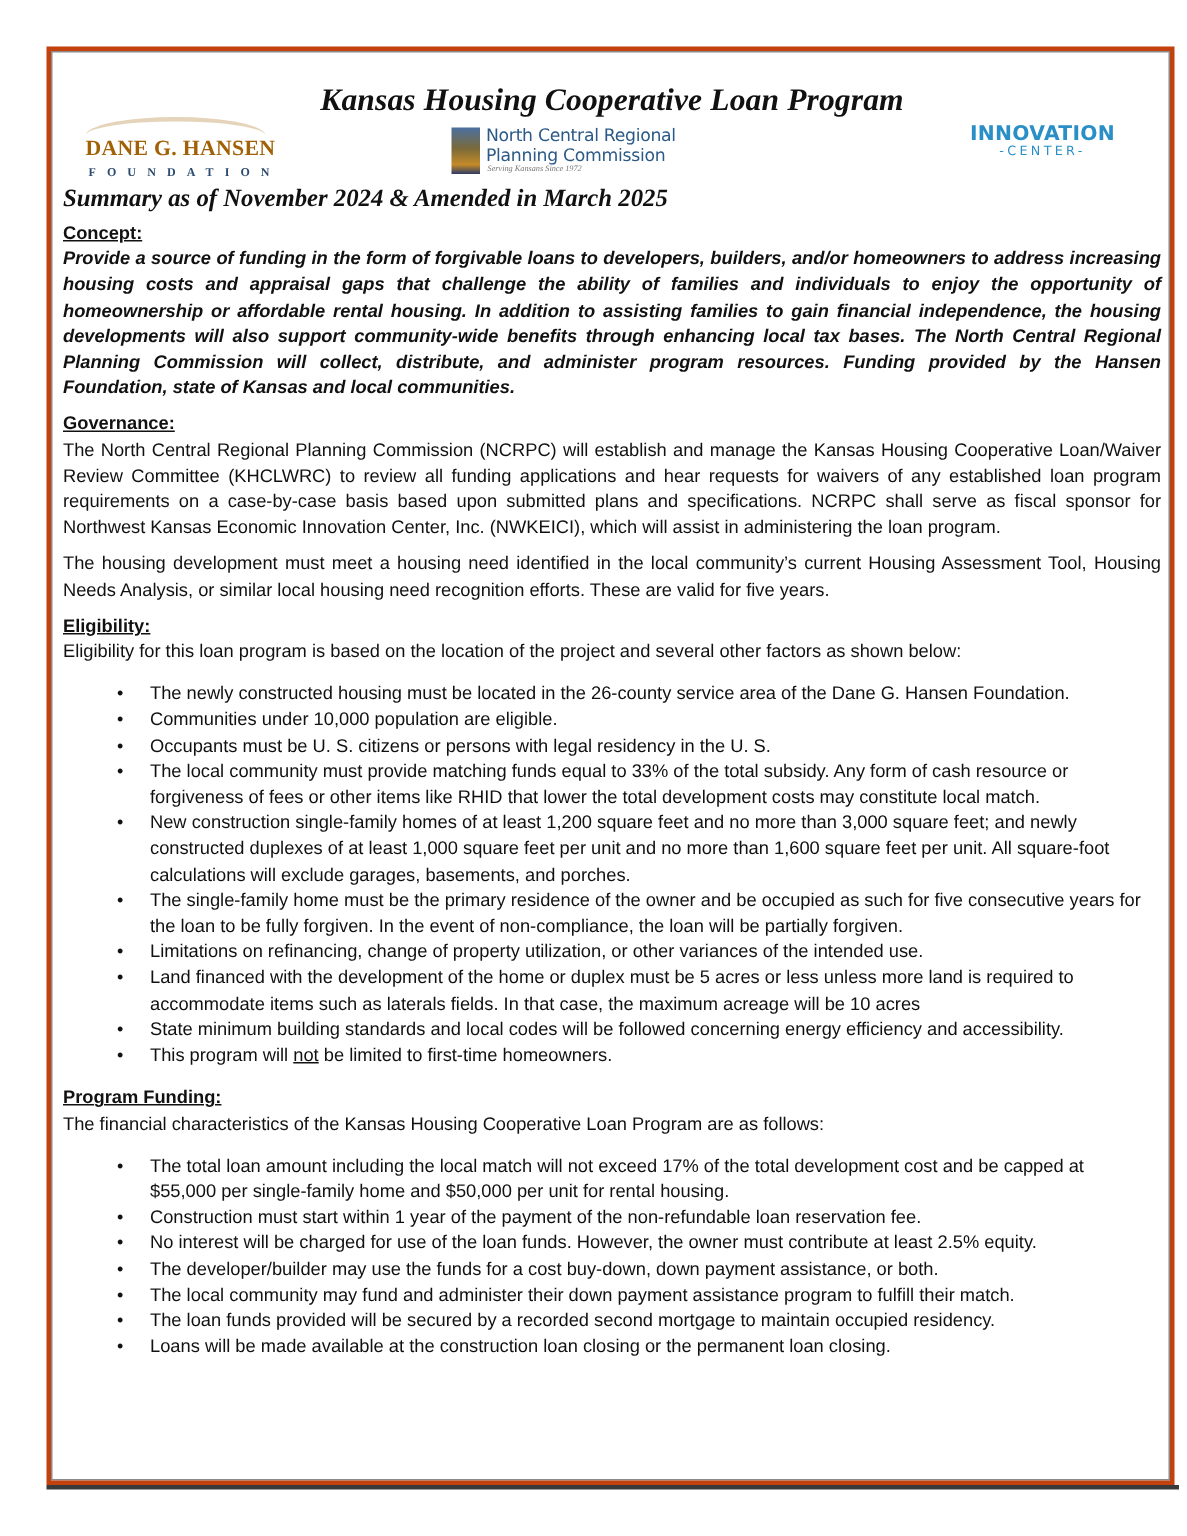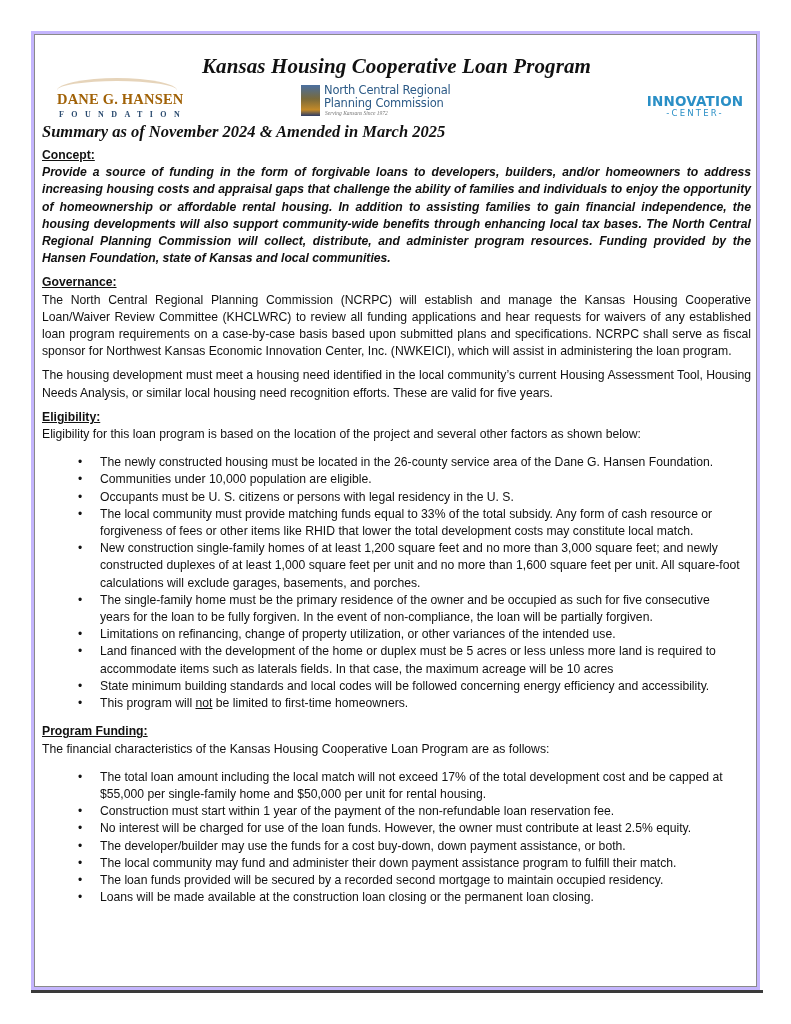--- a/index.html
+++ b/index.html
@@ -1,21 +1,22 @@
 <!DOCTYPE html>
 <html><head>
 <meta charset="utf-8">
 <style>
   html, body { margin:0; padding:0; background:#ffffff; }
   body { width:791px; height:1024px; position:relative; overflow:hidden; }
   .frame {
     position:absolute; left:31px; top:31px; width:723px; height:953px;
-    border:3px solid #c4b5fd;
+    border:3px solid #c2410c;
     box-shadow: inset 0 0 0 1px #8a8a8a, inset 0 0 0 2px #ffffff;
     background:#fff;
+    padding-left:23px;
   }
   .frame::after{
     content:""; position:absolute; left:-3px; right:-6px; bottom:-6px; height:3px; background:#3a3a3a;
   }
   .inner { position:absolute; left:8px; right:6px; top:0; }
   .title {
     font-family:"Liberation Serif", serif; font-style:italic; font-weight:bold;
     font-size:21px; text-align:center; color:#111; position:absolute; top:20px; left:0; right:0;
     letter-spacing:0.1px;
   }
@@ -28,21 +29,21 @@
   .hansen-arc { position:absolute; left:8px; top:0; width:120px; height:22px; border-top:3px solid #e6d4ba; border-radius:60% 60% 0 0; }
   .hansen-name { position:absolute; left:8px; top:13px; font-family:"Liberation Serif", serif; font-weight:bold; font-size:14.5px; color:#a16207; letter-spacing:0.2px; white-space:nowrap; }
   .hansen-found { position:absolute; left:10px; top:32px; font-family:"Liberation Serif", serif; font-weight:bold; font-size:8px; color:#2b4b6f; letter-spacing:7.4px; white-space:nowrap; }
 
   .logo-ncrpc { position:absolute; left:259px; top:50px; width:180px; height:36px; }
   .ncrpc-box { position:absolute; left:0; top:1px; width:19px; height:31px; background:linear-gradient(180deg,#4a6fa0 0%,#7a6a3a 45%,#c48a28 80%,#2c3b66 100%); }
   .ncrpc-l1, .ncrpc-l2 { position:absolute; left:23px; font-family:"DejaVu Sans", sans-serif; font-size:11.5px; color:#2c5a86; white-space:nowrap; letter-spacing:-0.2px;}
   .ncrpc-l1 { top:-1px; } .ncrpc-l2 { top:12px; }
   .ncrpc-tag { position:absolute; left:24px; top:26px; font-family:"Liberation Serif", serif; font-style:italic; font-size:5.5px; color:#777; white-space:nowrap; }
 
-  .logo-innov { position:absolute; left:603px; top:59px; width:100px; height:32px; text-align:center; }
+  .logo-innov { position:absolute; left:603px; top:47px; width:100px; height:32px; text-align:center; }
   .innov-word { font-family:"DejaVu Sans", sans-serif; font-weight:bold; font-size:13.5px; color:#2a8fc6; letter-spacing:0.2px; white-space:nowrap; display:block; }
   .innov-sub { font-family:"DejaVu Sans", sans-serif; font-size:8.5px; color:#2a8fc6; letter-spacing:2.2px; white-space:nowrap; display:block; margin-top:-1px;}
 
   .body {
     position:absolute; top:113px; left:0; right:0;
     font-family:"Liberation Sans", sans-serif; font-size:12.2px; color:#111;
     line-height:17.2px;
   }
   .h { font-weight:bold; text-decoration:underline; margin:0; font-size:12.2px; }
   .p { margin:0; text-align:justify; }

